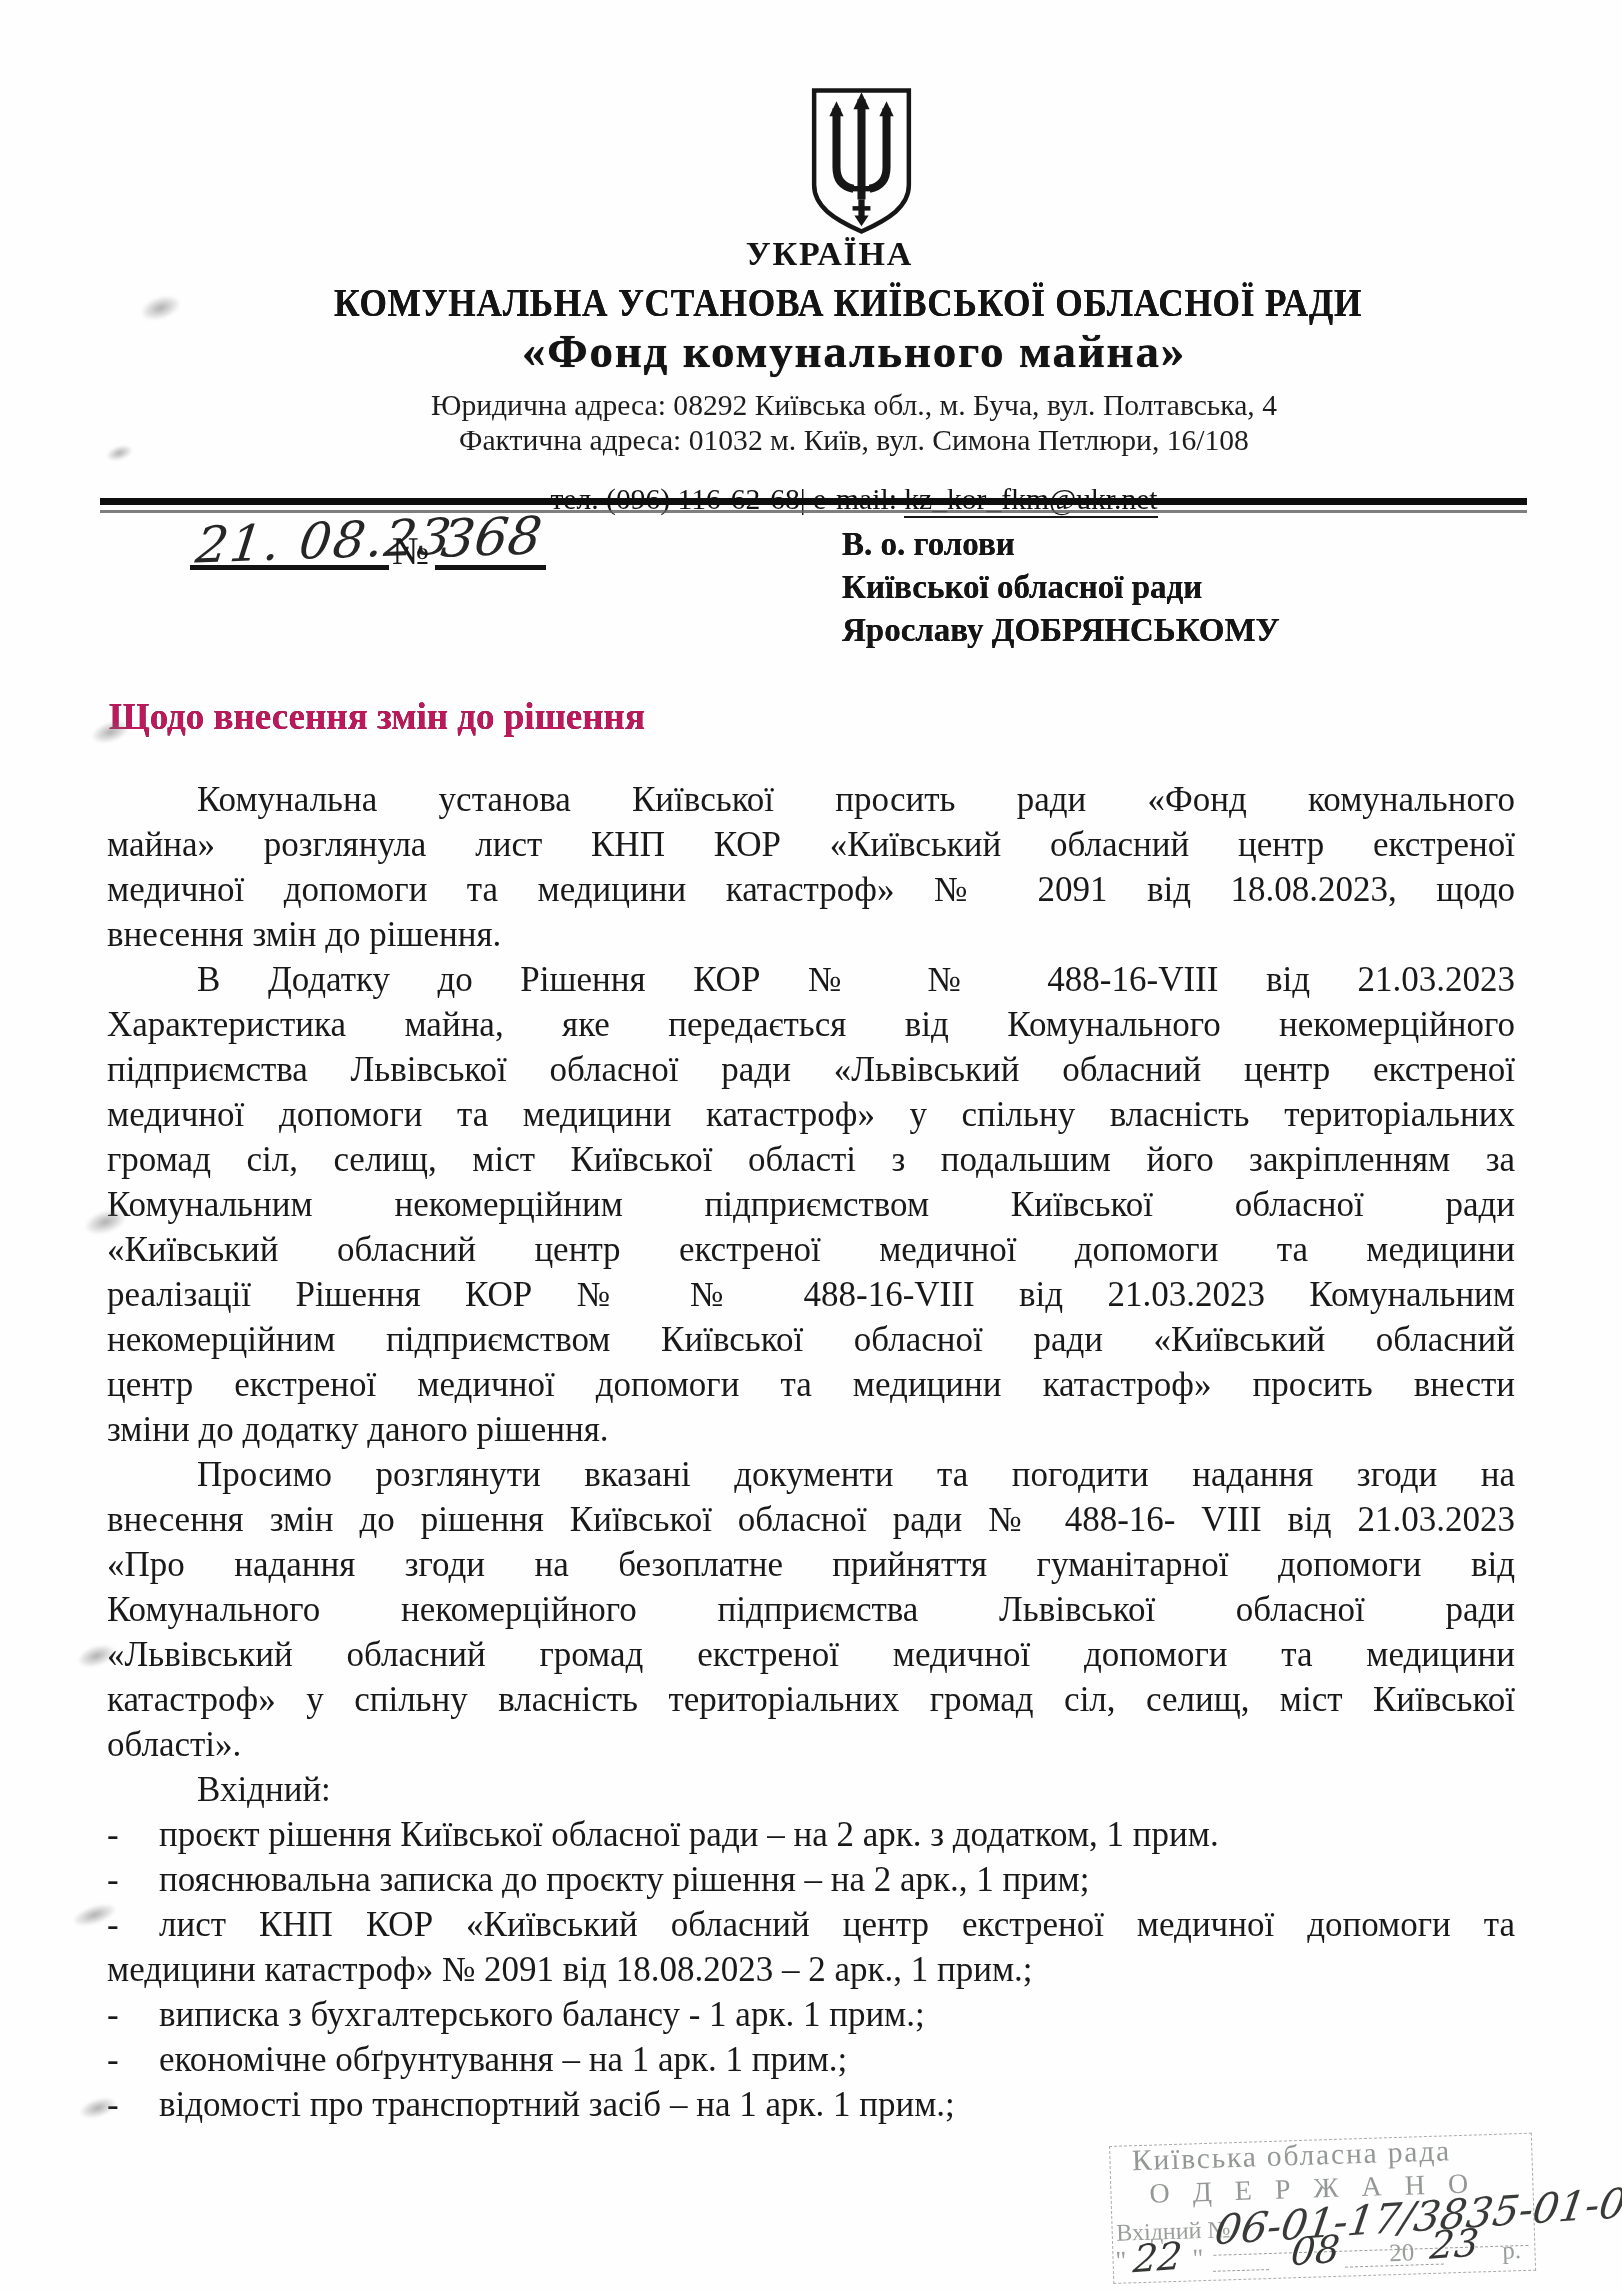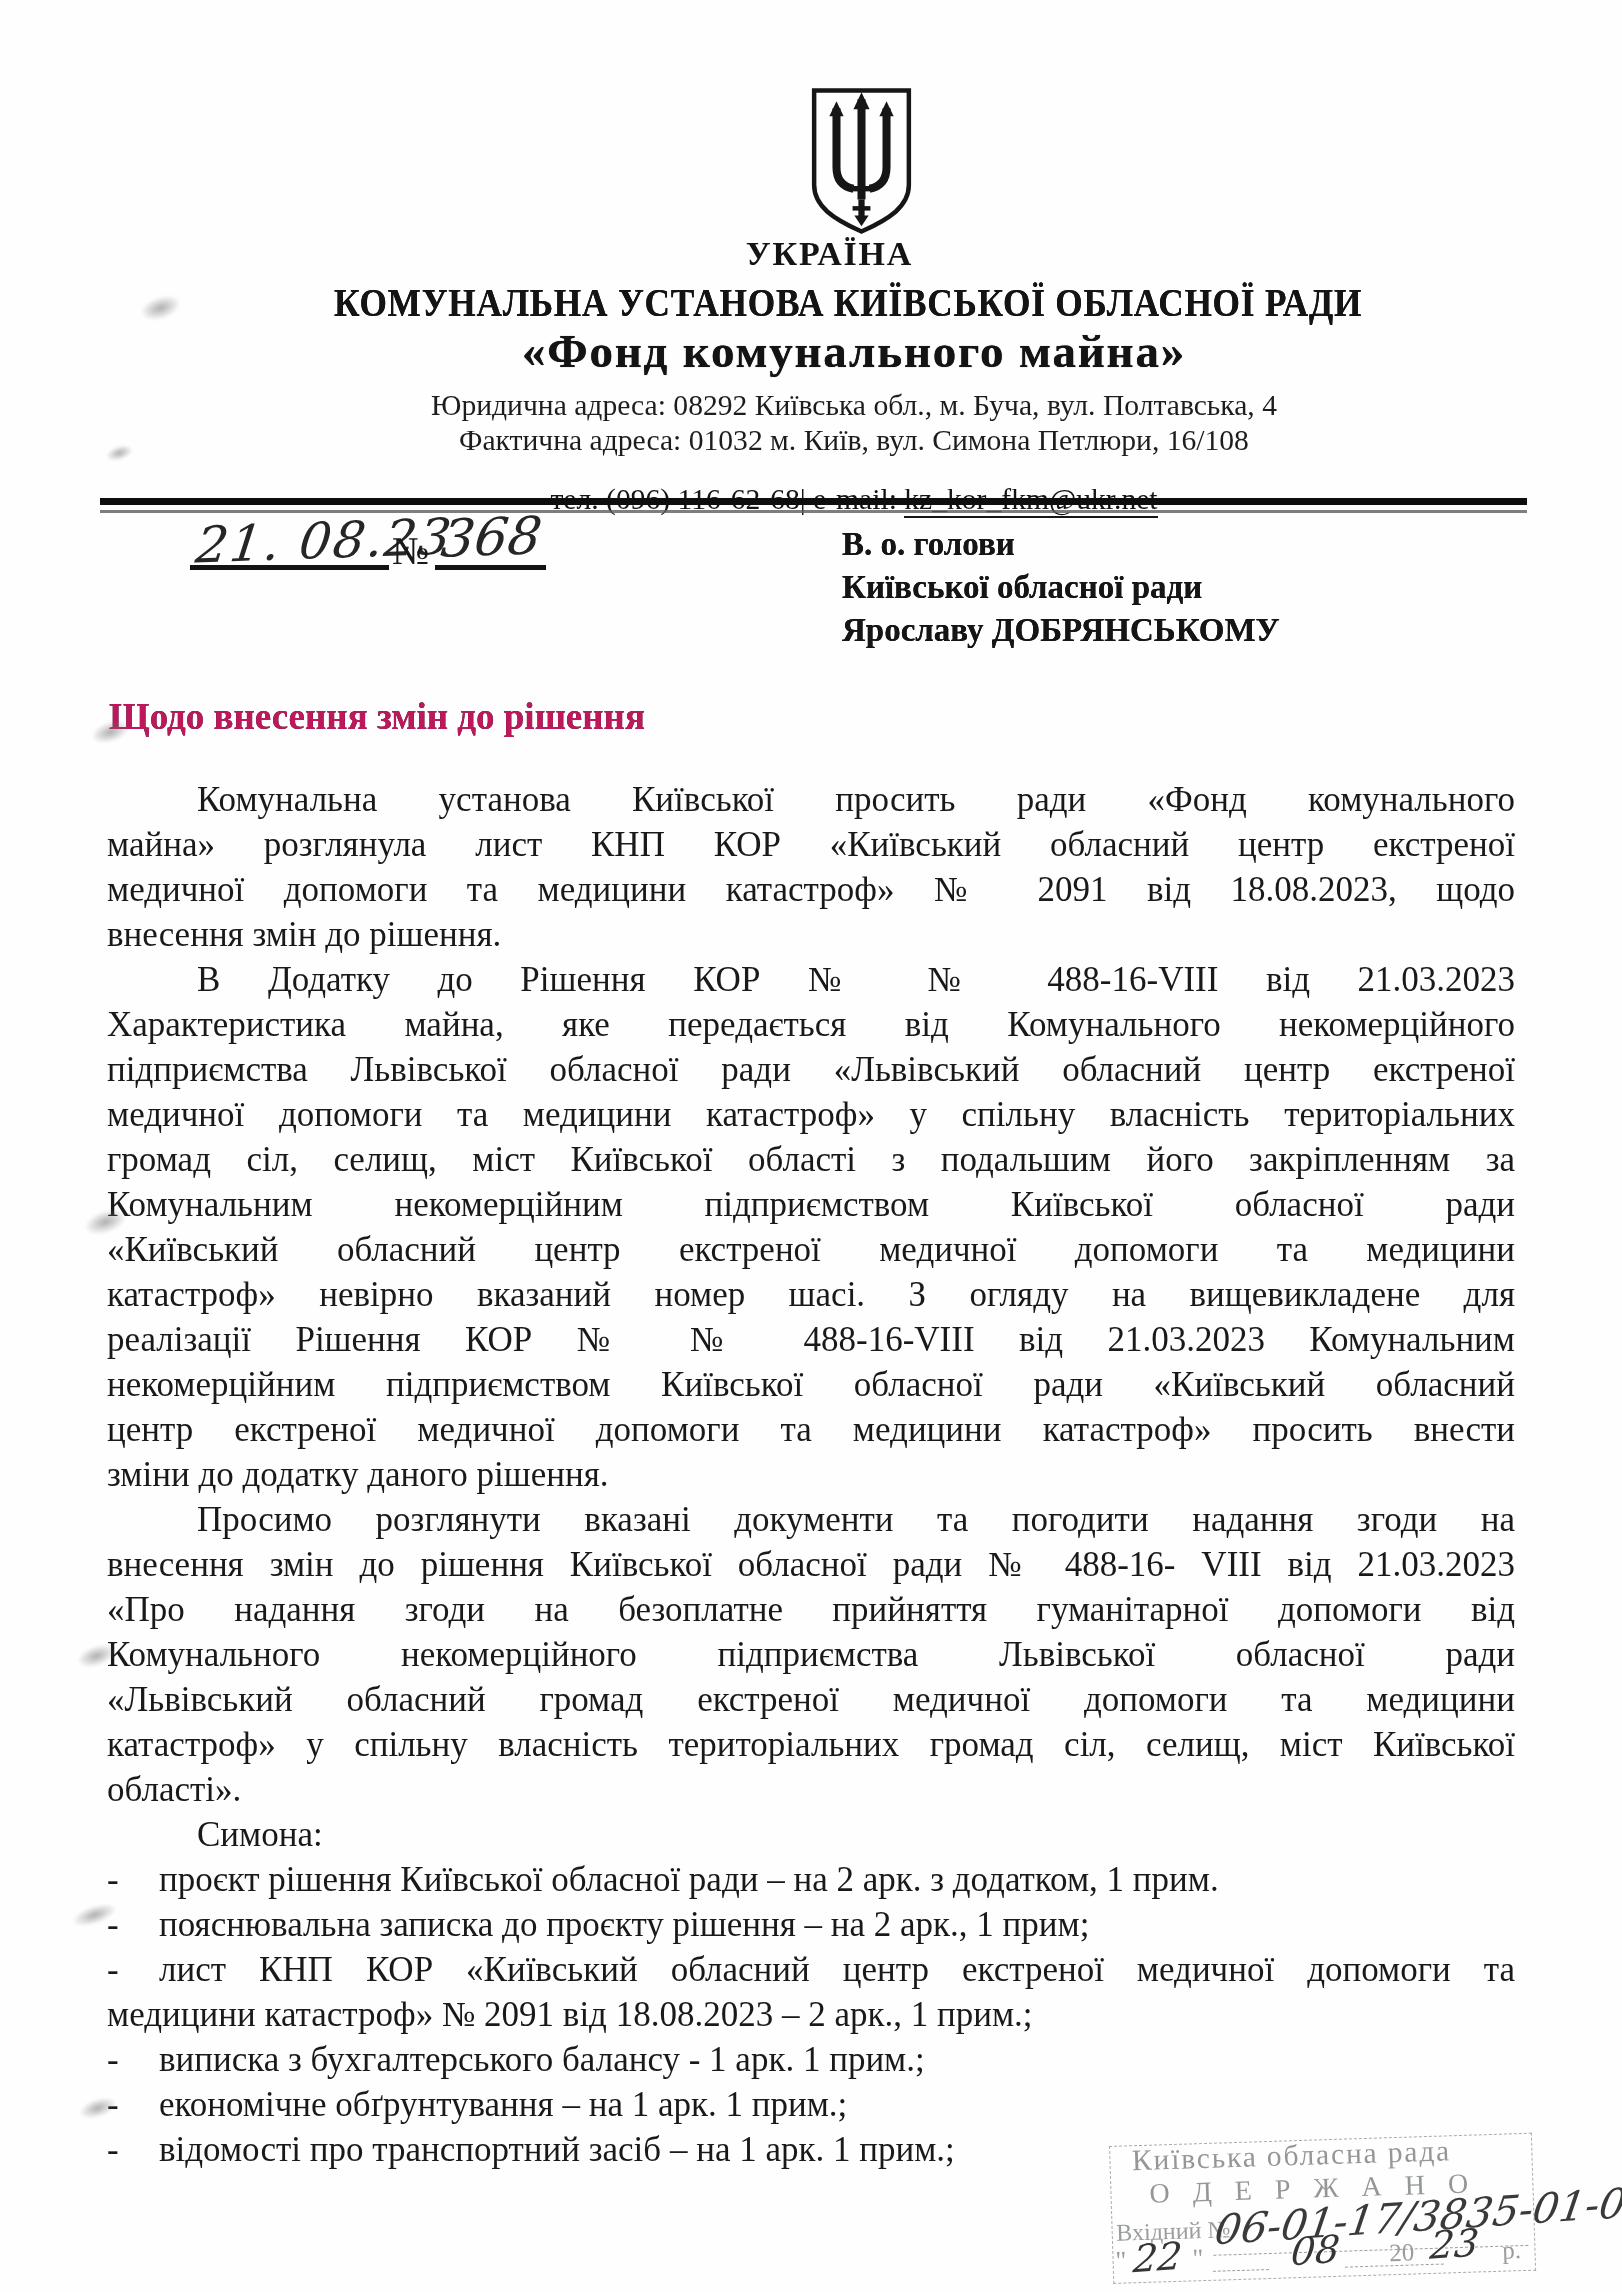--- a/index.html
+++ b/index.html
@@ -114,35 +114,34 @@
     <div class="bl jl">медичної допомоги та медицини катастроф» № 2091 від 18.08.2023, щодо</div>
     <div class="bl ll">внесення змін до рішення.</div>
 
     <div class="bl jl ind">В Додатку до Рішення КОР № № 488-16-VIII від 21.03.2023</div>
     <div class="bl jl">Характеристика майна, яке передається від Комунального некомерційного</div>
     <div class="bl jl">підприємства Львівської обласної ради «Львівський обласний центр екстреної</div>
     <div class="bl jl">медичної допомоги та медицини катастроф» у спільну власність територіальних</div>
     <div class="bl jl">громад сіл, селищ, міст Київської області з подальшим його закріпленням за</div>
     <div class="bl jl">Комунальним некомерційним підприємством Київської обласної ради</div>
     <div class="bl jl">«Київський обласний центр екстреної медичної допомоги та медицини</div>
-    <div class="bl jl">катастроф» невірно вказаний номер шасі. З огляду на вищевикладене для</div>
     <div class="bl jl">реалізації Рішення КОР № № 488-16-VIII від 21.03.2023 Комунальним</div>
     <div class="bl jl">некомерційним підприємством Київської обласної ради «Київський обласний</div>
     <div class="bl jl">центр екстреної медичної допомоги та медицини катастроф» просить внести</div>
     <div class="bl ll">зміни до додатку даного рішення.</div>
 
     <div class="bl jl ind">Просимо розглянути вказані документи та погодити надання згоди на</div>
     <div class="bl jl">внесення змін до рішення Київської обласної ради № 488-16- VIII від 21.03.2023</div>
     <div class="bl jl">«Про надання згоди на безоплатне прийняття гуманітарної допомоги від</div>
     <div class="bl jl">Комунального некомерційного підприємства Львівської обласної ради</div>
     <div class="bl jl">«Львівський обласний громад екстреної медичної допомоги та медицини</div>
     <div class="bl jl">катастроф» у спільну власність територіальних громад сіл, селищ, міст Київської</div>
     <div class="bl ll">області».</div>
 
-    <div class="bl ll ind">Симона:</div>
+    <div class="bl ll ind">Вхідний:</div>
     <div class="bl ll">
       <span class="adash">-</span><span>проєкт рішення Київської обласної ради – на 2 арк. з додатком, 1 прим.</span>
     </div>
     <div class="bl ll">
       <span class="adash">-</span><span>пояснювальна записка до проєкту рішення – на 2 арк., 1 прим;</span>
     </div>
     <div class="bl jl">
       <span class="adash">-</span><span>лист КНП КОР «Київський обласний центр екстреної медичної допомоги та</span>
     </div>
     <div class="bl ll">медицини катастроф» № 2091 від 18.08.2023 – 2 арк., 1 прим.;</div>

